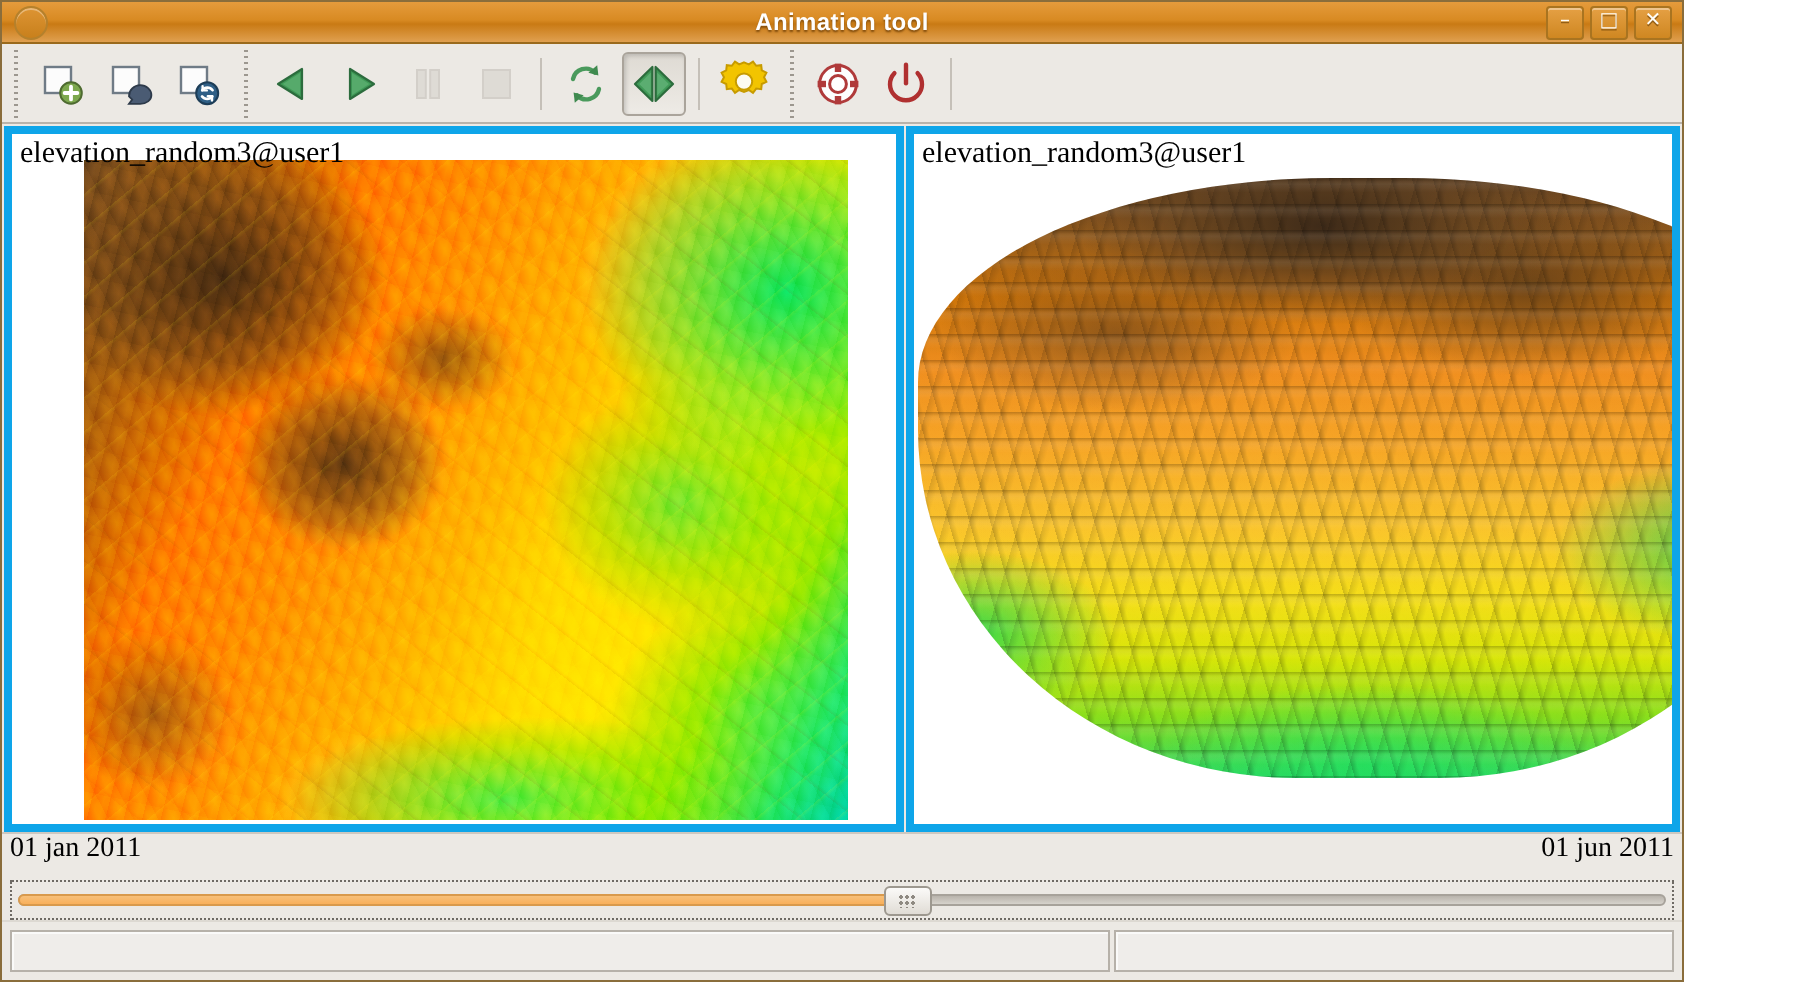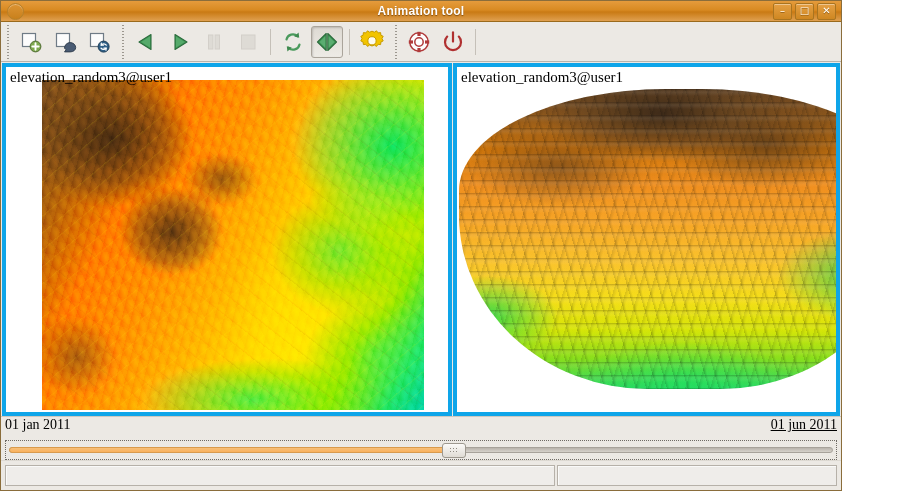--- a/index.html
+++ b/index.html
@@ -281,21 +281,21 @@
     font-size: 14px;
     color: #000;
     white-space: nowrap;
   }
   .time-lbl.center {
     position: absolute;
     left: 0; right: 0;
     text-align: center;
     pointer-events: none;
   }
-  .time-lbl.right { margin-left: auto; text-decoration: underline; }
+  .time-lbl.right { margin-left: auto; }
 
   .sliderrow {
     height: 20px;
     min-height: 20px;
     background: #ece9e4;
     position: relative;
     box-sizing: border-box;
     padding: 0 5px;
     display: flex;
     align-items: center;

